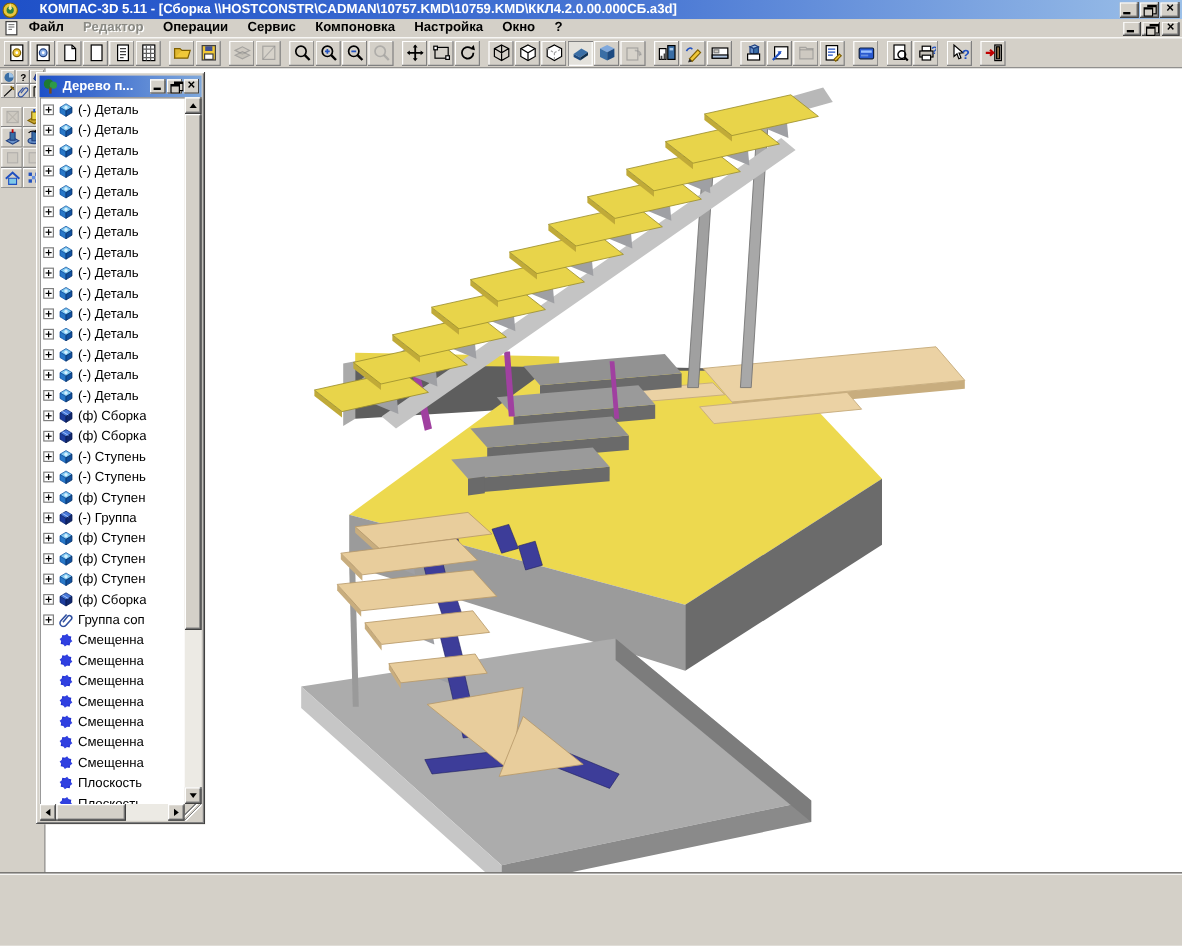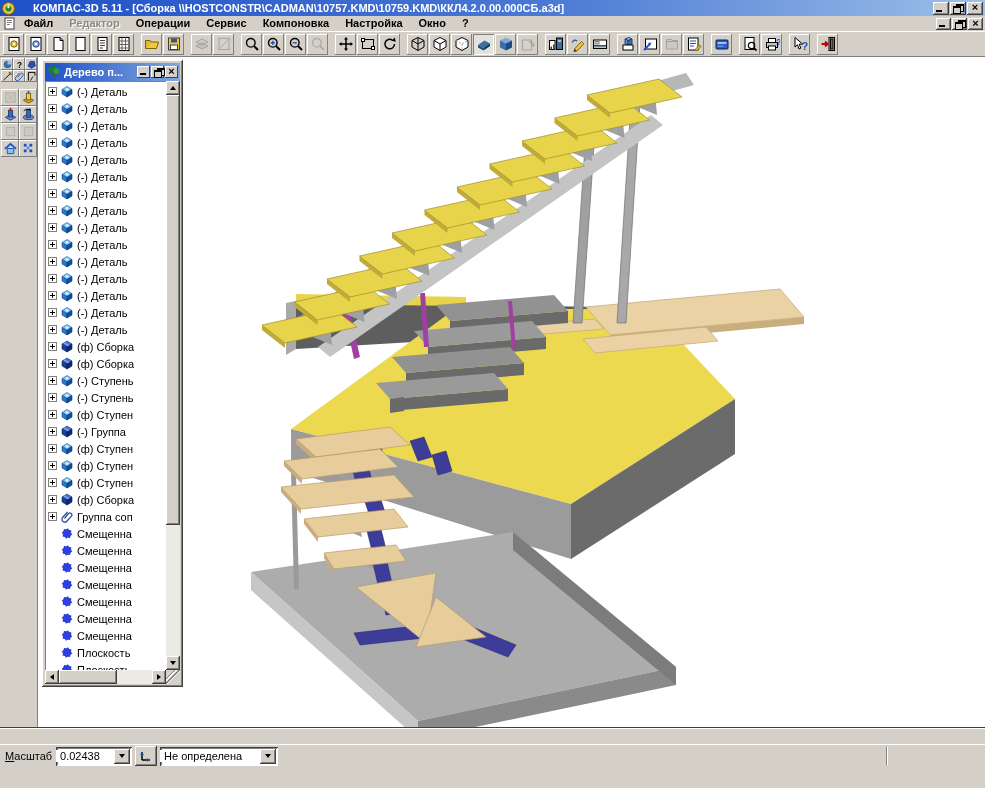--- a/index.html
+++ b/index.html
@@ -45,21 +45,21 @@
     box-shadow: inset -1px -1px 0 #808080, inset 1px 1px 0 #FFFFFF; }
   .lb-bg { width:18px; height:17px; display:flex; align-items:center; justify-content:center; background:#D4D0C8;
     box-shadow: inset -1px -1px 0 #808080, inset 1px 1px 0 #FFFFFF; }
   .lb-bg.disabled svg * { opacity:.5; }
   #leftbar .group-gap { height:7px; }
 
   
   #viewport { position:absolute; left:38px; top:57px; width:947px; height:670px; background:#FFFFFF; overflow:hidden; }
 
   
-  #treewin { position:absolute; left:42px; top:60px; width:141px; height:627px; background:#D4D0C8; }
+  #treewin { position:absolute; left:30px; top:60px; width:141px; height:627px; background:#D4D0C8; }
   #tree-titlebar { position:absolute; left:3px; top:3px; right:3px; height:18px;
     background:linear-gradient(90deg,#1E50C8 0%,#7FA8DC 100%); display:flex; align-items:center; padding:0 2px; }
   #tree-titlebar .ttl-text { color:#fff; font-weight:bold; font-size:11px; margin-left:3px; flex:1; white-space:nowrap; overflow:hidden; }
   .twbtn { width:13px; height:12px; background:#D4D0C8; position:relative;
     box-shadow: inset -1px -1px 0 #404040, inset 1px 1px 0 #FFFFFF; margin-left:1px; }
   #tree-body { position:absolute; left:3px; top:21px; width:121px; bottom:17px; background:#fff;
     box-shadow: inset 1px 1px 0 #808080, inset -1px -1px 0 #fff; overflow:hidden; padding-top:2px;
     background-image:repeating-linear-gradient(to bottom, transparent 0 2px, transparent 2px 4px); }
   .trow { height:17px; display:flex; align-items:center; white-space:nowrap; padding-left:3px; }
   .texp { width:9px; height:9px; border:1px solid #808080; background:#fff; position:relative; flex:0 0 9px; margin-right:3px; }
@@ -1140,37 +1140,14 @@
       <span class="sb-thumb" style="left:14px;top:0;width:58px;height:14px"></span>
       <span class="sb-btn" style="right:0;top:0">
           <span class="tri right"></span>
         </span>
     </div>
     <div id="tree-grip"></div>
   </div>
 
   <div id="bottomdock">
     <div id="dock-filler"></div>
-    <div id="ctrlrow">
-      <span class="lbl"><span class="u">М</span><span>асштаб</span></span>
-      <span class="combo" style="width:76px">
-        <input value="0.02438" style="">
-        <span class="drop">
-            <span class="tri down"></span>
-          </span>
-      </span>
-      <span id="orient-btn">
-        <svg width="14" height="14" viewBox="0 0 14 14">
-            <path d="M3 11 L3 3 M3 11 L11 11" stroke="#000" stroke-width="1.5" fill="none"></path>
-            <path d="M3 3 l-2 3 h4 z" fill="#2050C0"></path>
-            <path d="M11 11 l-3 -2 v4 z" fill="#2050C0"></path>
-          </svg>
-      </span>
-      <span class="combo" style="width:118px">
-        <input value="Не определена" style="">
-        <span class="drop">
-            <span class="tri down"></span>
-          </span>
-      </span>
-      <span id="ctrl-sep"></span>
-    </div>
   </div>
 </div>
 
 </body></html>

